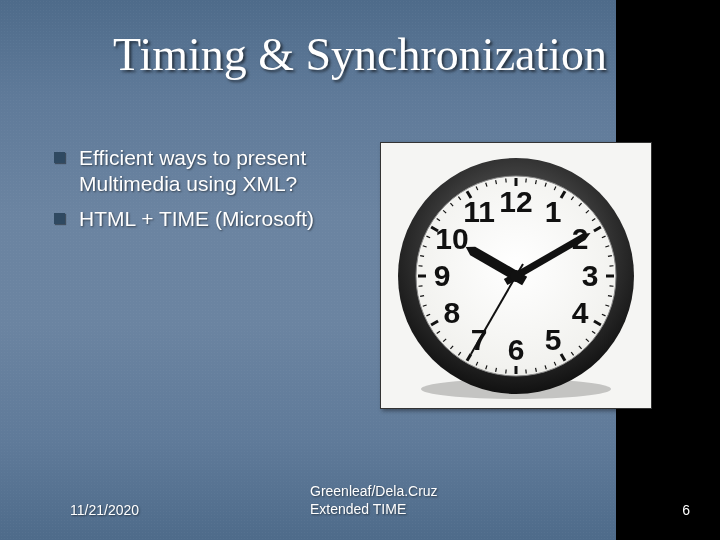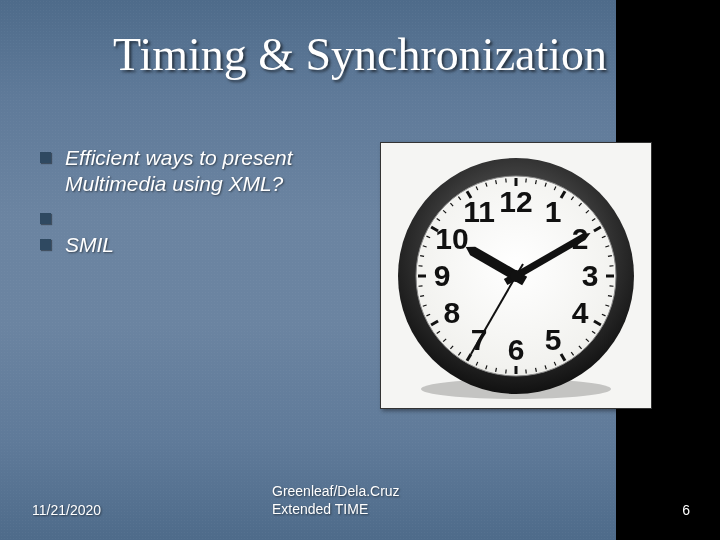--- a/index.html
+++ b/index.html
@@ -34,23 +34,22 @@
     text-align: center;
     font-family: "Times New Roman", Times, serif;
     font-size: 46px;
     font-weight: 400;
     color: #ffffff;
     text-shadow: 2px 2px 3px rgba(0,0,0,0.6);
   }
   .body {
     position: absolute;
     top: 145px;
-    left: 40px;
+    left: 54px;
     width: 320px;
-    font-style: italic;
   }
   .bullet-row {
     display: flex;
     align-items: flex-start;
     margin-bottom: 8px;
   }
   .bullet-icon {
     width: 11px;
     height: 11px;
     background: #2f4961;
@@ -84,21 +83,21 @@
     left: 0;
     width: 720px;
     display: flex;
     align-items: flex-end;
     font-size: 14px;
     color: #ffffff;
     text-shadow: 1px 1px 2px rgba(0,0,0,0.5);
   }
   .footer-left {
     flex: 0 0 240px;
-    padding-left: 32px;
+    padding-left: 70px;
   }
   .footer-center {
     flex: 1;
     text-align: left;
     line-height: 1.25;
   }
   .footer-right {
     flex: 0 0 80px;
     text-align: right;
     padding-right: 30px;
@@ -118,24 +117,21 @@
 
   <div class="title">Timing &amp; Synchronization</div>
 
   <div class="body">
     <div class="bullet-row">
       <div class="bullet-icon"></div>
       <div class="bullet-text">Efficient ways to present Multimedia using XML?</div>
     </div>
     <div class="bullet-row">
       <div class="bullet-icon"></div>
-    </div>
-    <div class="bullet-row">
-      <div class="bullet-icon"></div>
-      <div class="bullet-text">SMIL</div>
+      <div class="bullet-text">HTML + TIME (Microsoft)</div>
     </div>
   </div>
 
   <div class="image-box">
     <svg id="clock-svg" width="250" height="250" viewBox="0 0 250 250">
       <defs>
         <radialGradient id="rim" cx="50%" cy="40%" r="60%">
           <stop offset="0%" stop-color="#7a7a7a"></stop>
           <stop offset="70%" stop-color="#2f2f2f"></stop>
           <stop offset="100%" stop-color="#111"></stop>

